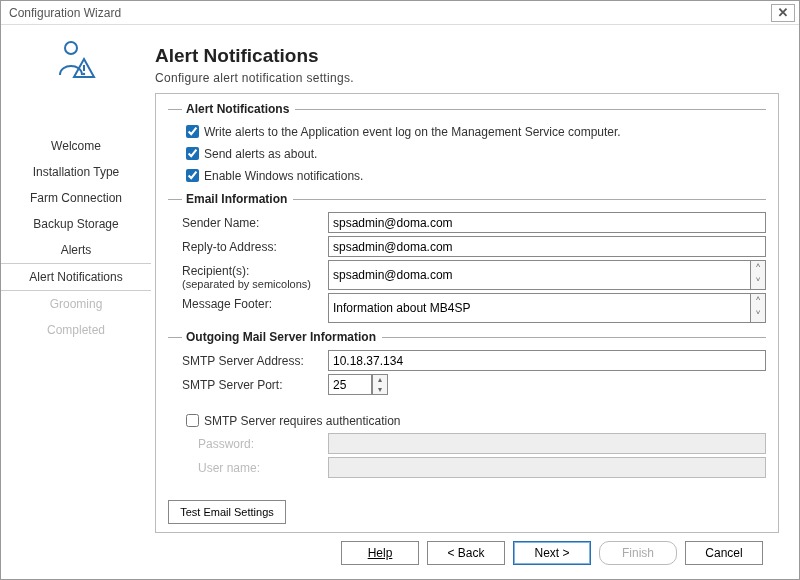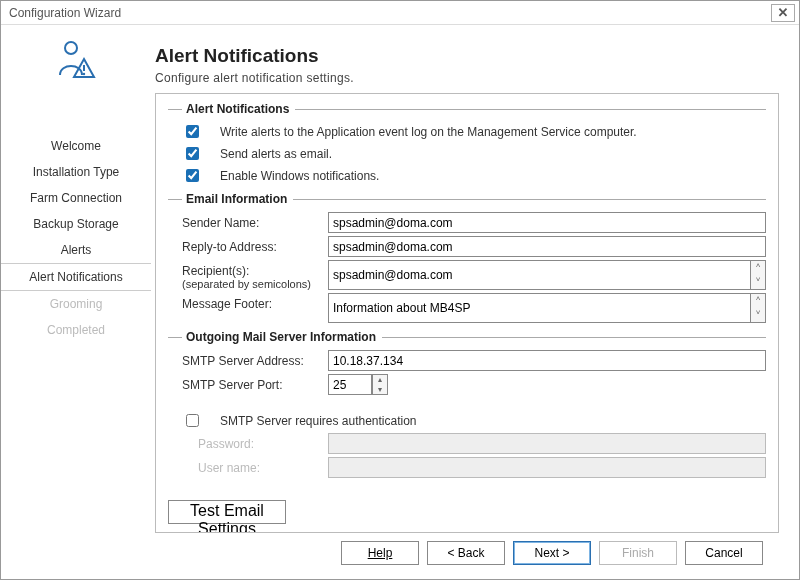--- a/index.html
+++ b/index.html
@@ -115,21 +115,21 @@
     margin-right: 4px;
   }
   .group-header .tail {
     flex: 1; height: 0;
     border-top: 1px solid #aaa;
     margin-left: 6px;
   }
   .cb-row {
     display: flex; align-items: center;
     margin: 3px 0 3px 14px;
-    gap: 18px;
+    gap: 2px;
   }
   input[type=checkbox] {
     width: 13px; height: 13px;
     accent-color: #1a6fb5;
   }
   .field-row {
     display: flex;
     align-items: flex-start;
     margin: 3px 0;
   }
@@ -174,21 +174,21 @@
   .auth-fields .field-label { color:#bbb; padding-left: 30px; }
   .auth-fields input.txt {
     background:#eee; border-color:#bbb; color:#999;
   }
   .test-btn {
     margin-top: auto;
     width: 118px;
     height: 24px;
     border: 1px solid #888;
     background:#fff;
-    font-size:16px;
+    font-size:11px;
     cursor:pointer;
     margin-left: 0;
   }
   .footer {
     height: 40px;
     display:flex;
     justify-content:flex-end;
     align-items:center;
     padding: 0 16px;
     gap: 8px;
@@ -198,21 +198,21 @@
     border: 1px solid #888;
     background:#fff;
     font-size:12px;
     cursor:pointer;
   }
   .footer button.primary {
     border: 1px solid #2a6fb0;
     box-shadow: inset 0 0 0 1px #7db4e3;
   }
   .footer button:disabled {
-    color:#aaa; border-color:#bbb; cursor:default;
+    color:#aaa; border-color:#bbb; cursor:default;border-radius:10px;
   }
   .underline-access { text-decoration: underline; }
 </style>
 </head>
 <body>
 
 <div class="window">
 
   <div class="titlebar">
     <span>Configuration Wizard</span>
@@ -254,21 +254,21 @@
             <span class="lead"></span>
             <span>Alert Notifications</span>
             <span class="tail"></span>
           </div>
           <div class="cb-row">
             <input type="checkbox" checked="" style="">
             <label>Write alerts to the Application event log on the Management Service computer.</label>
           </div>
           <div class="cb-row">
             <input type="checkbox" checked="" style="">
-            <label>Send alerts as email.</label>
+            <label>Send alerts as about.</label>
           </div>
           <div class="cb-row">
             <input type="checkbox" checked="" style="">
             <label>Enable Windows notifications.</label>
           </div>
         </div>
 
         <div class="group">
           <div class="group-header">
             <span class="lead"></span>

